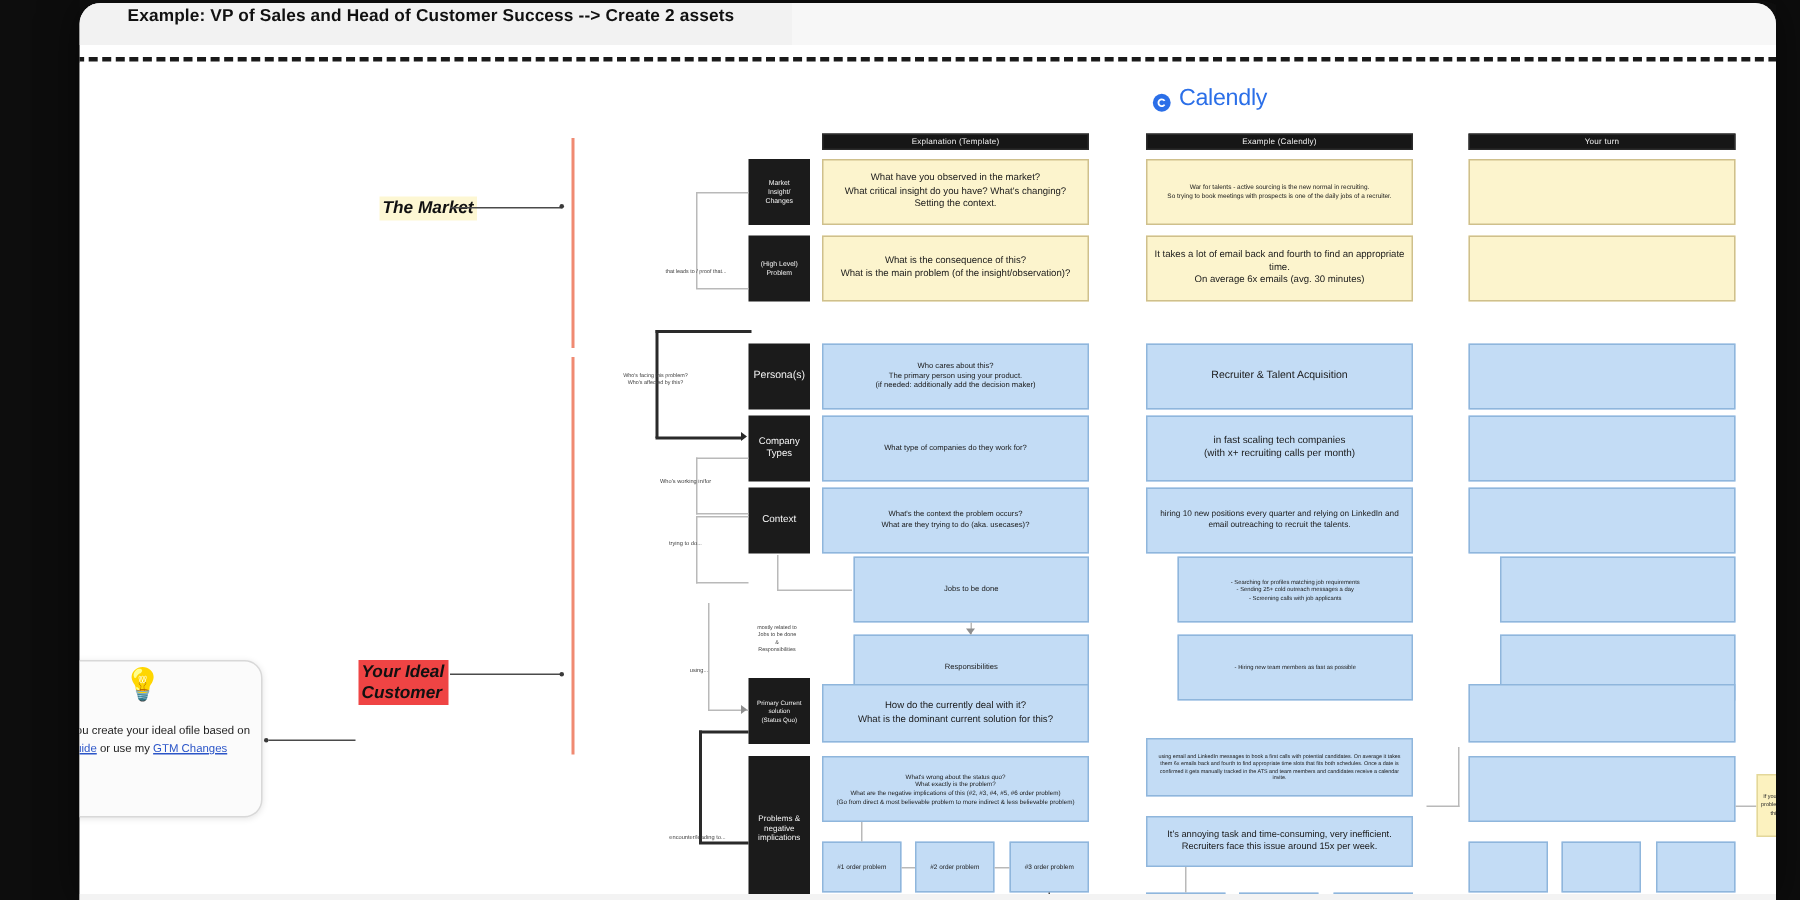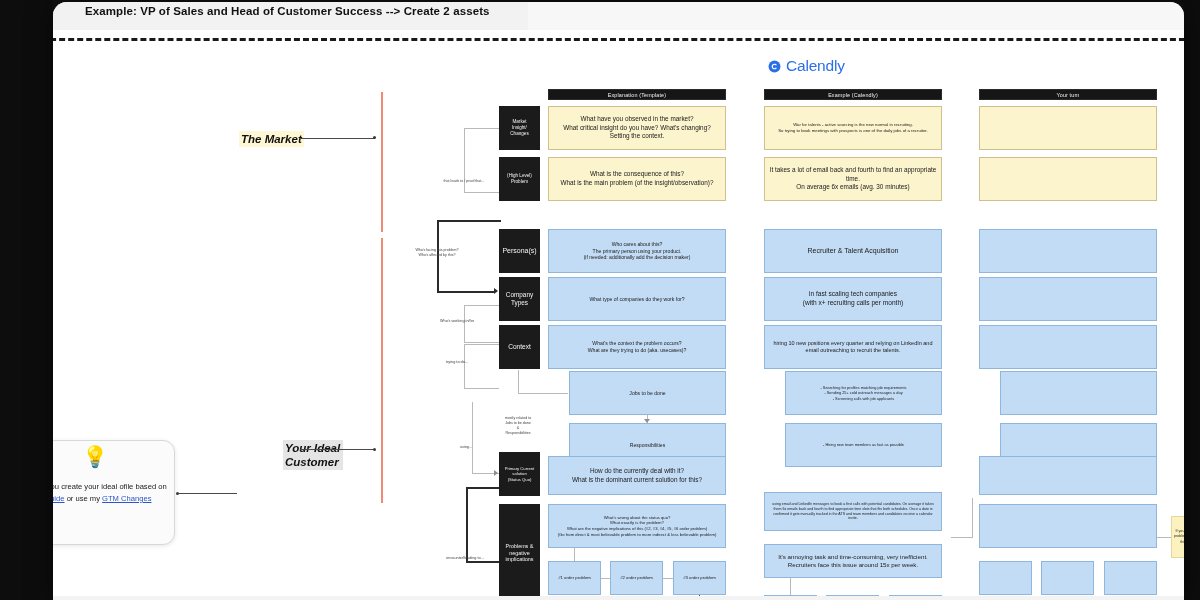--- a/index.html
+++ b/index.html
@@ -50,21 +50,21 @@
     width: 1180px; height: 0;
     border-top: 3px dashed #1a1a1a;
   }
 
   
   .canvas { position: absolute; left: 0; top: 40px; width: 1131px; height: 560px; background:#fff; }
 
   
   .brand {
     position: absolute; left: 715px; top: 15px;
-    display: flex; align-items: center; gap: 5px;
+    display: flex; align-items: flex-end; gap: 5px;
   }
   .brand-mark { width: 13px; height: 13px; position: relative; }
   .brand-mark svg { display:block; }
   .brand-text { font-size: 15.5px; color: #2b6fe8; font-weight: 500; letter-spacing: -0.2px; }
 
   
   .col-head {
     position: absolute; height: 11px;
     background: #161616; color: #f2f2f2;
     font-size: 5.4px; letter-spacing: 0.15px;
@@ -94,21 +94,21 @@
 
   
   .side-title {
     position: absolute;
     font-style: italic; font-weight: bold;
     font-size: 11.5px; color: #111;
     line-height: 1.22;
     padding: 1px 2px;
   }
   .side-title.hl-yellow { background: #fdf7d3; }
-  .side-title.hl-blue   { background: #e5e5e5; margin-left: 44px; }
+  .side-title.hl-blue   { background: #ef4444; }
 
   
   .ln { position: absolute; background: #4a4a4a; }
   .ln.h { height: 1px; }
   .ln.v { width: 1px; }
   .ln.thick { background: #2a2a2a; }
   .ln.thick.h { height: 2px; }
   .ln.thick.v { width: 2px; }
   .ln.grey { background: #b9b9b9; }
   .ln.salmon { background: #f08a72; width: 2px; }
@@ -194,21 +194,21 @@
         <span class="brand-text">Calendly</span>
       </div>
 
       <div class="col-head" style="left:495px; top:47px; width:178px;">Explanation (Template)</div>
       <div class="col-head" style="left:711px; top:47px; width:178px;">Example (Calendly)</div>
       <div class="col-head" style="left:926px; top:47px; width:178px;">Your turn</div>
 
       <div class="ln salmon" style="left:328px; top:50px; height:140px;"></div>
       <div class="ln salmon" style="left:328px; top:196px; height:265px;"></div>
 
-      <div class="side-title hl-yellow" style="left:186px; top:89px;font-style:italic;"><span>The Market</span></div>
+      <div class="side-title hl-yellow" style="left:200px; top:89px;font-style:italic;"><span>The Market</span></div>
       <div class="ln h" style="left:247px; top:96px; width:75px;"></div>
       <div class="dot" style="left:320px; top:94px;"></div>
 
       <div class="side-title hl-blue" style="left:186px; top:398px; width:60px;">Your Ideal<br>Customer</div>
       <div class="ln h" style="left:247px; top:407px; width:75px;"></div>
       <div class="dot" style="left:320px; top:406px;"></div>
 
       <div class="row-label" style="left:446px; top:64px; width:41px; height:44px; font-size:4.6px;">Market<br>Insight/<br>Changes</div>
       <div class="row-label" style="left:446px; top:115px; width:41px; height:44px; font-size:4.6px;">(High Level)<br>Problem</div>
       <div class="row-label" style="left:446px; top:187px; width:41px; height:44px; font-size:7px;">Persona(s)</div>

